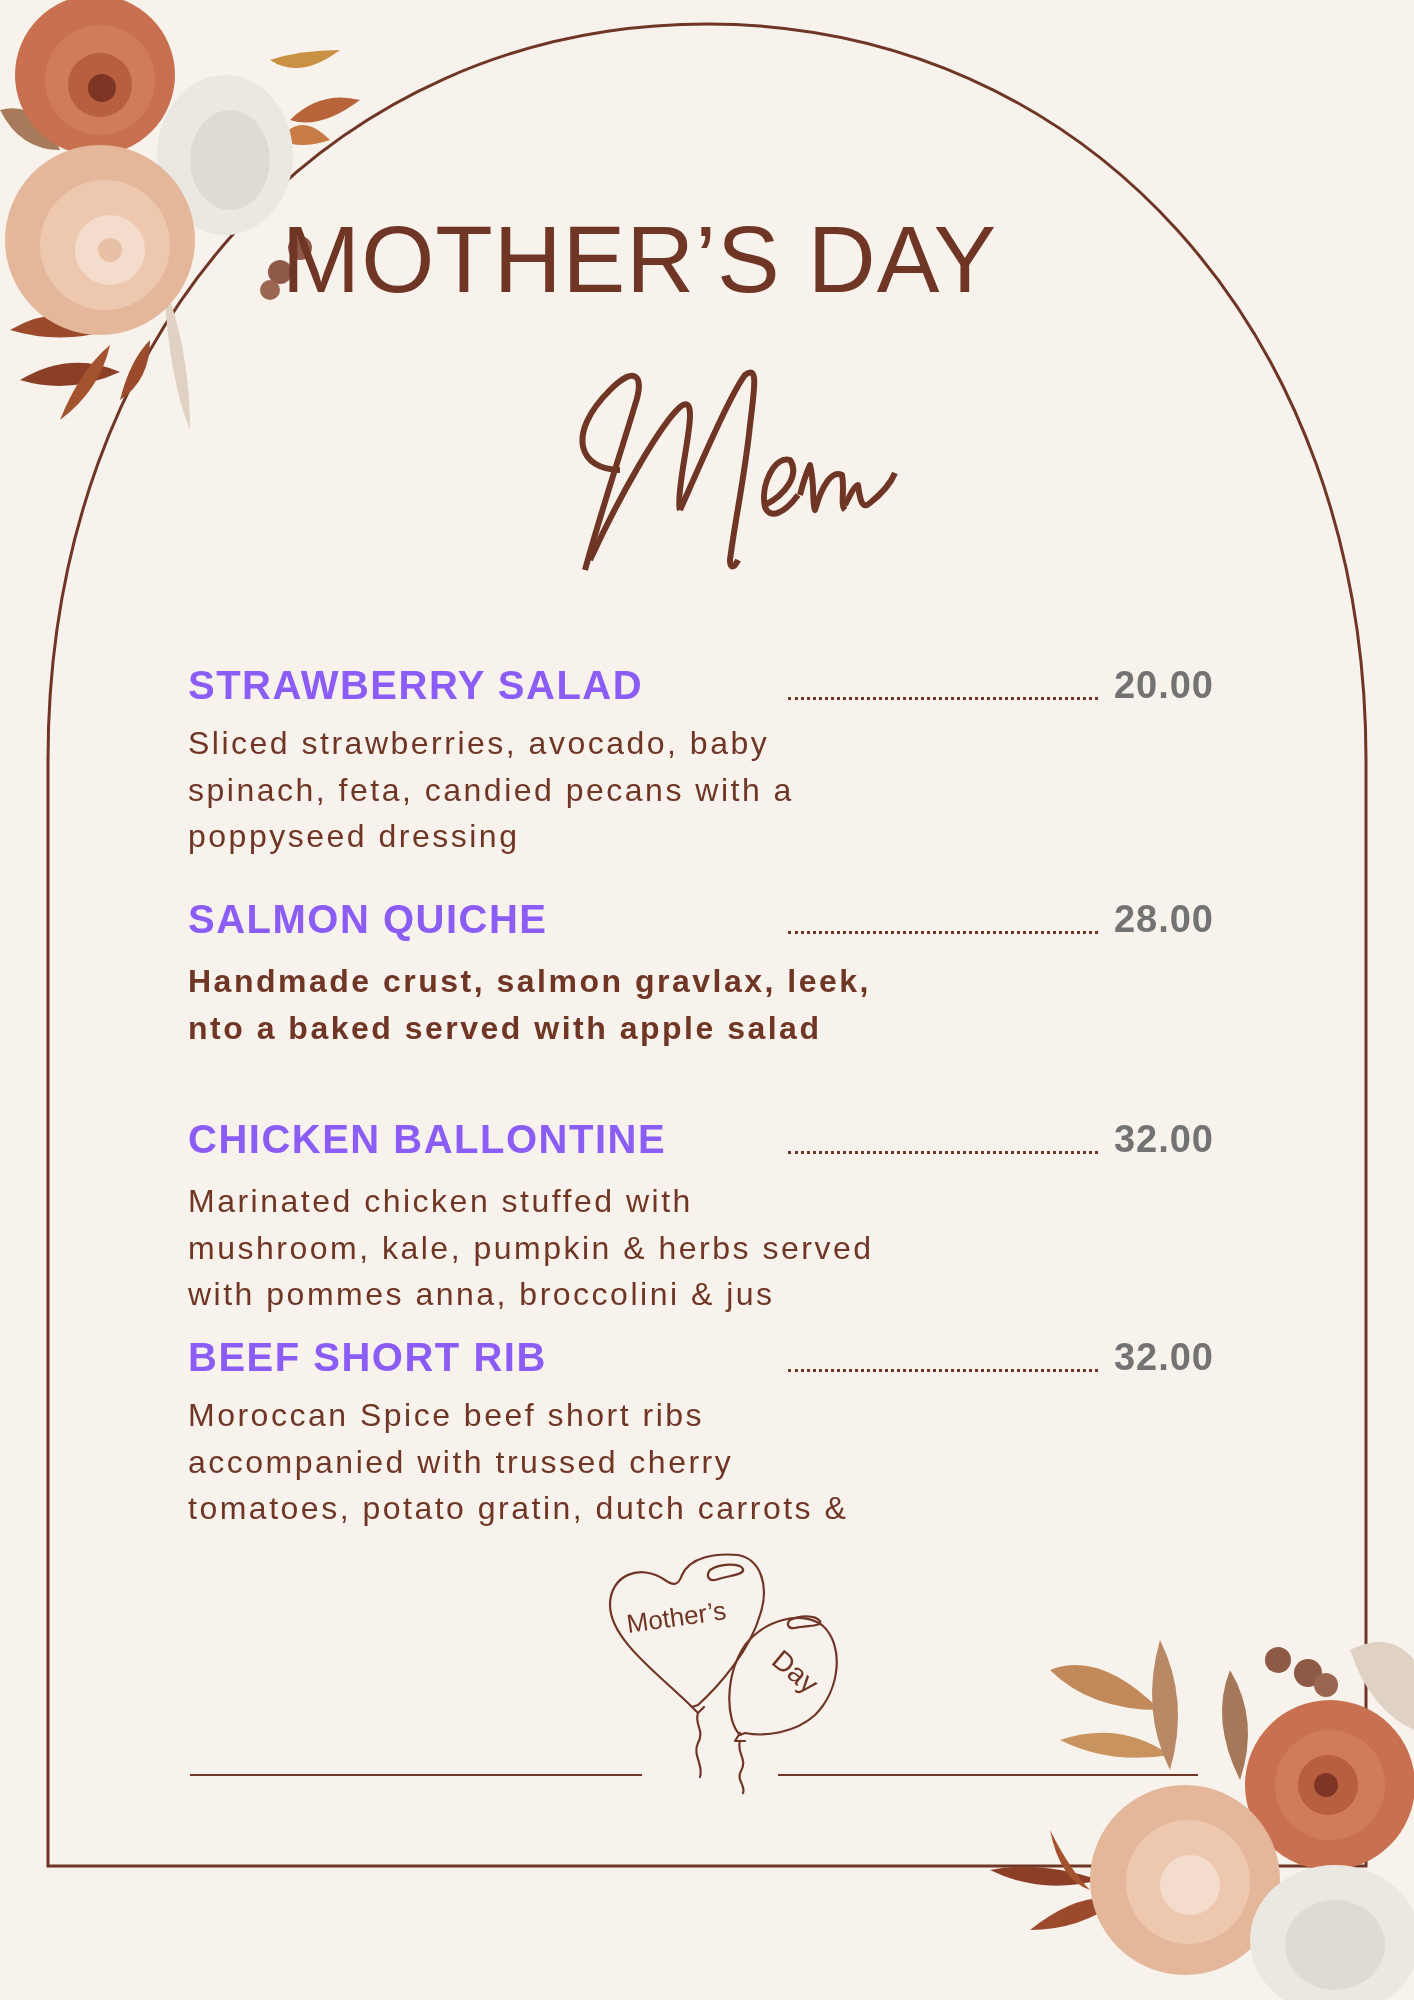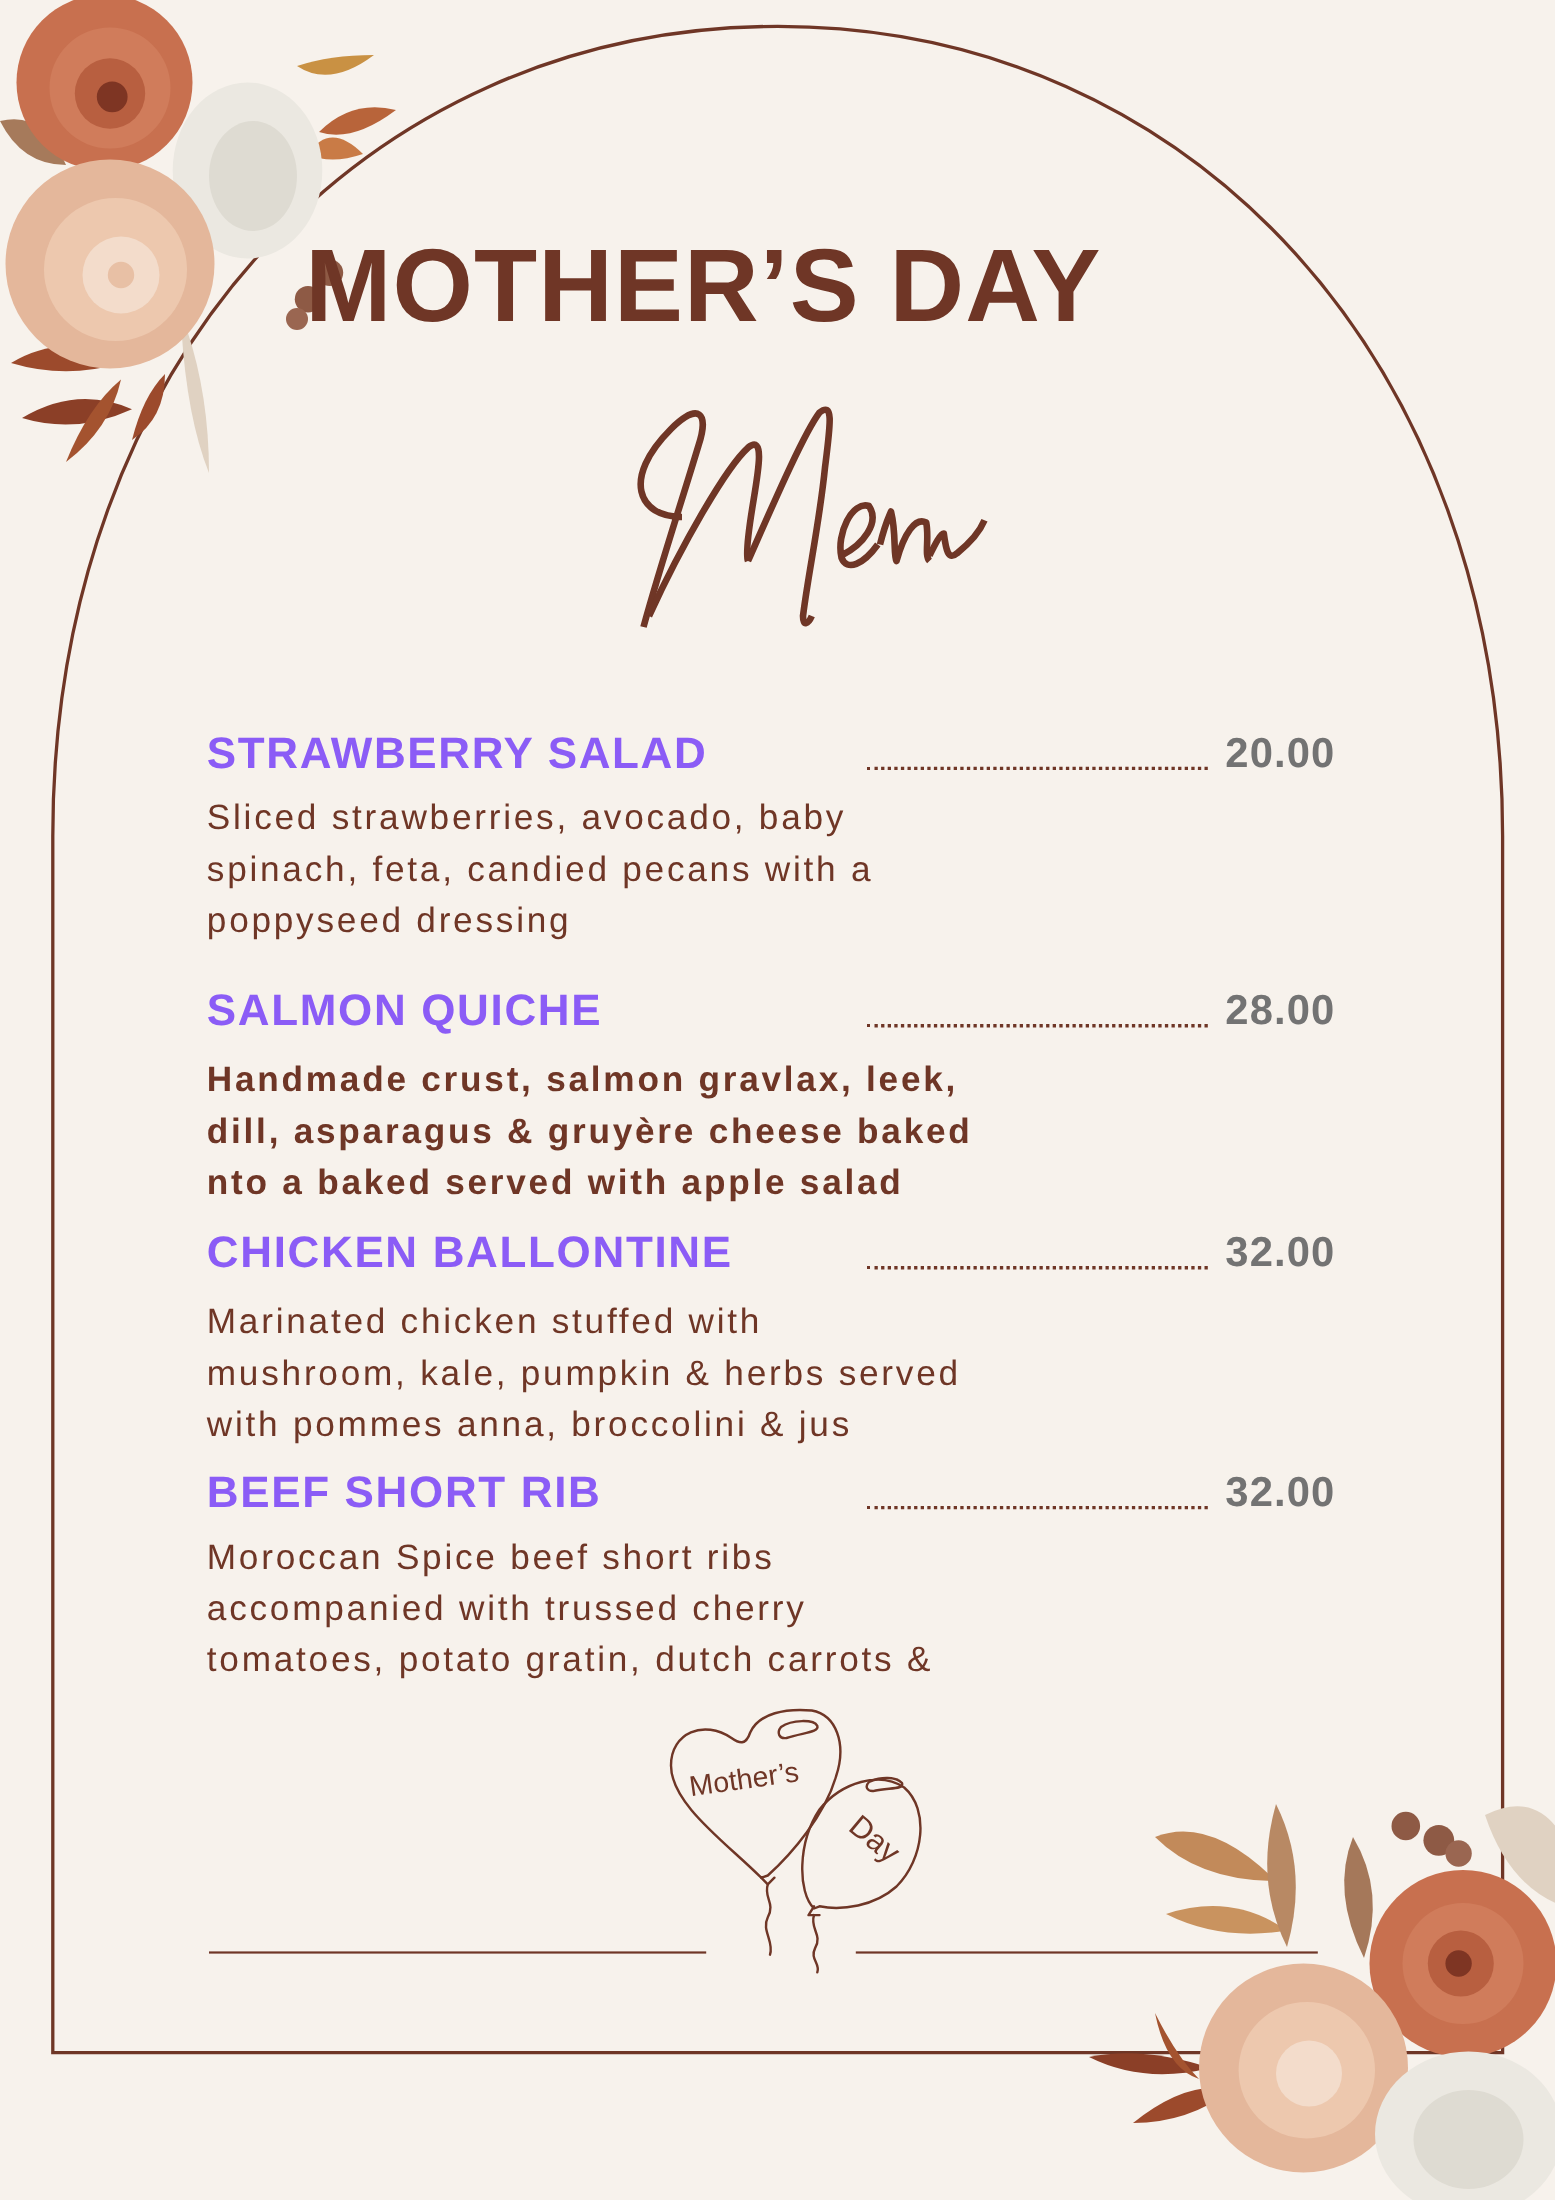--- a/index.html
+++ b/index.html
@@ -5,21 +5,21 @@
   html, body { margin:0; padding:0; }
   body {
     width:1414px; height:2000px; position:relative; overflow:hidden;
     background:#f7f2ec;
     font-family:"Liberation Sans", sans-serif;
     color:#6f3626;
   }
   .frame { position:absolute; left:0; top:0; width:1414px; height:2000px; pointer-events:none; }
   .title {
     position:absolute; left:0; width:1279px; top:205px; text-align:center;
-    font-family:"Liberation Sans", sans-serif; font-weight:700;
+    font-family:"Liberation Sans", sans-serif; font-weight:400;
     font-size:94px; letter-spacing:1px; color:#6f3626; line-height:110px;
   }
   .script { position:absolute; left:560px; top:345px; width:340px; height:240px; }
   .items { position:absolute; left:188px; top:660px; width:1040px; }
   .item { position:absolute; left:0; width:1040px; }
   .item-name {
     position:absolute; left:0; top:0; font-weight:700; font-size:40px;
     letter-spacing:1.5px; line-height:50px; color:#8b5cf6; white-space:nowrap;
   }
   .leader {
@@ -134,21 +134,20 @@
       <span class="desc-line">poppyseed dressing</span>
     </div>
   </div>
 
   <div class="item" style="top:234px;">
     <div class="item-name">SALMON QUICHE</div>
     <div class="leader"></div>
     <div class="item-price">28.00</div>
     <div class="item-desc" style="top:64px;font-weight:bold;">
       <span class="desc-line">Handmade crust, salmon gravlax, leek,</span>
-      <span class="desc-line">dill, asparagus &amp; gruyère cheese baked</span>
       <span class="desc-line">nto a baked served with apple salad</span>
     </div>
   </div>
 
   <div class="item" style="top:454px;">
     <div class="item-name">CHICKEN BALLONTINE</div>
     <div class="leader"></div>
     <div class="item-price">32.00</div>
     <div class="item-desc" style="top:64px;">
       <span class="desc-line">Marinated chicken stuffed with</span>

